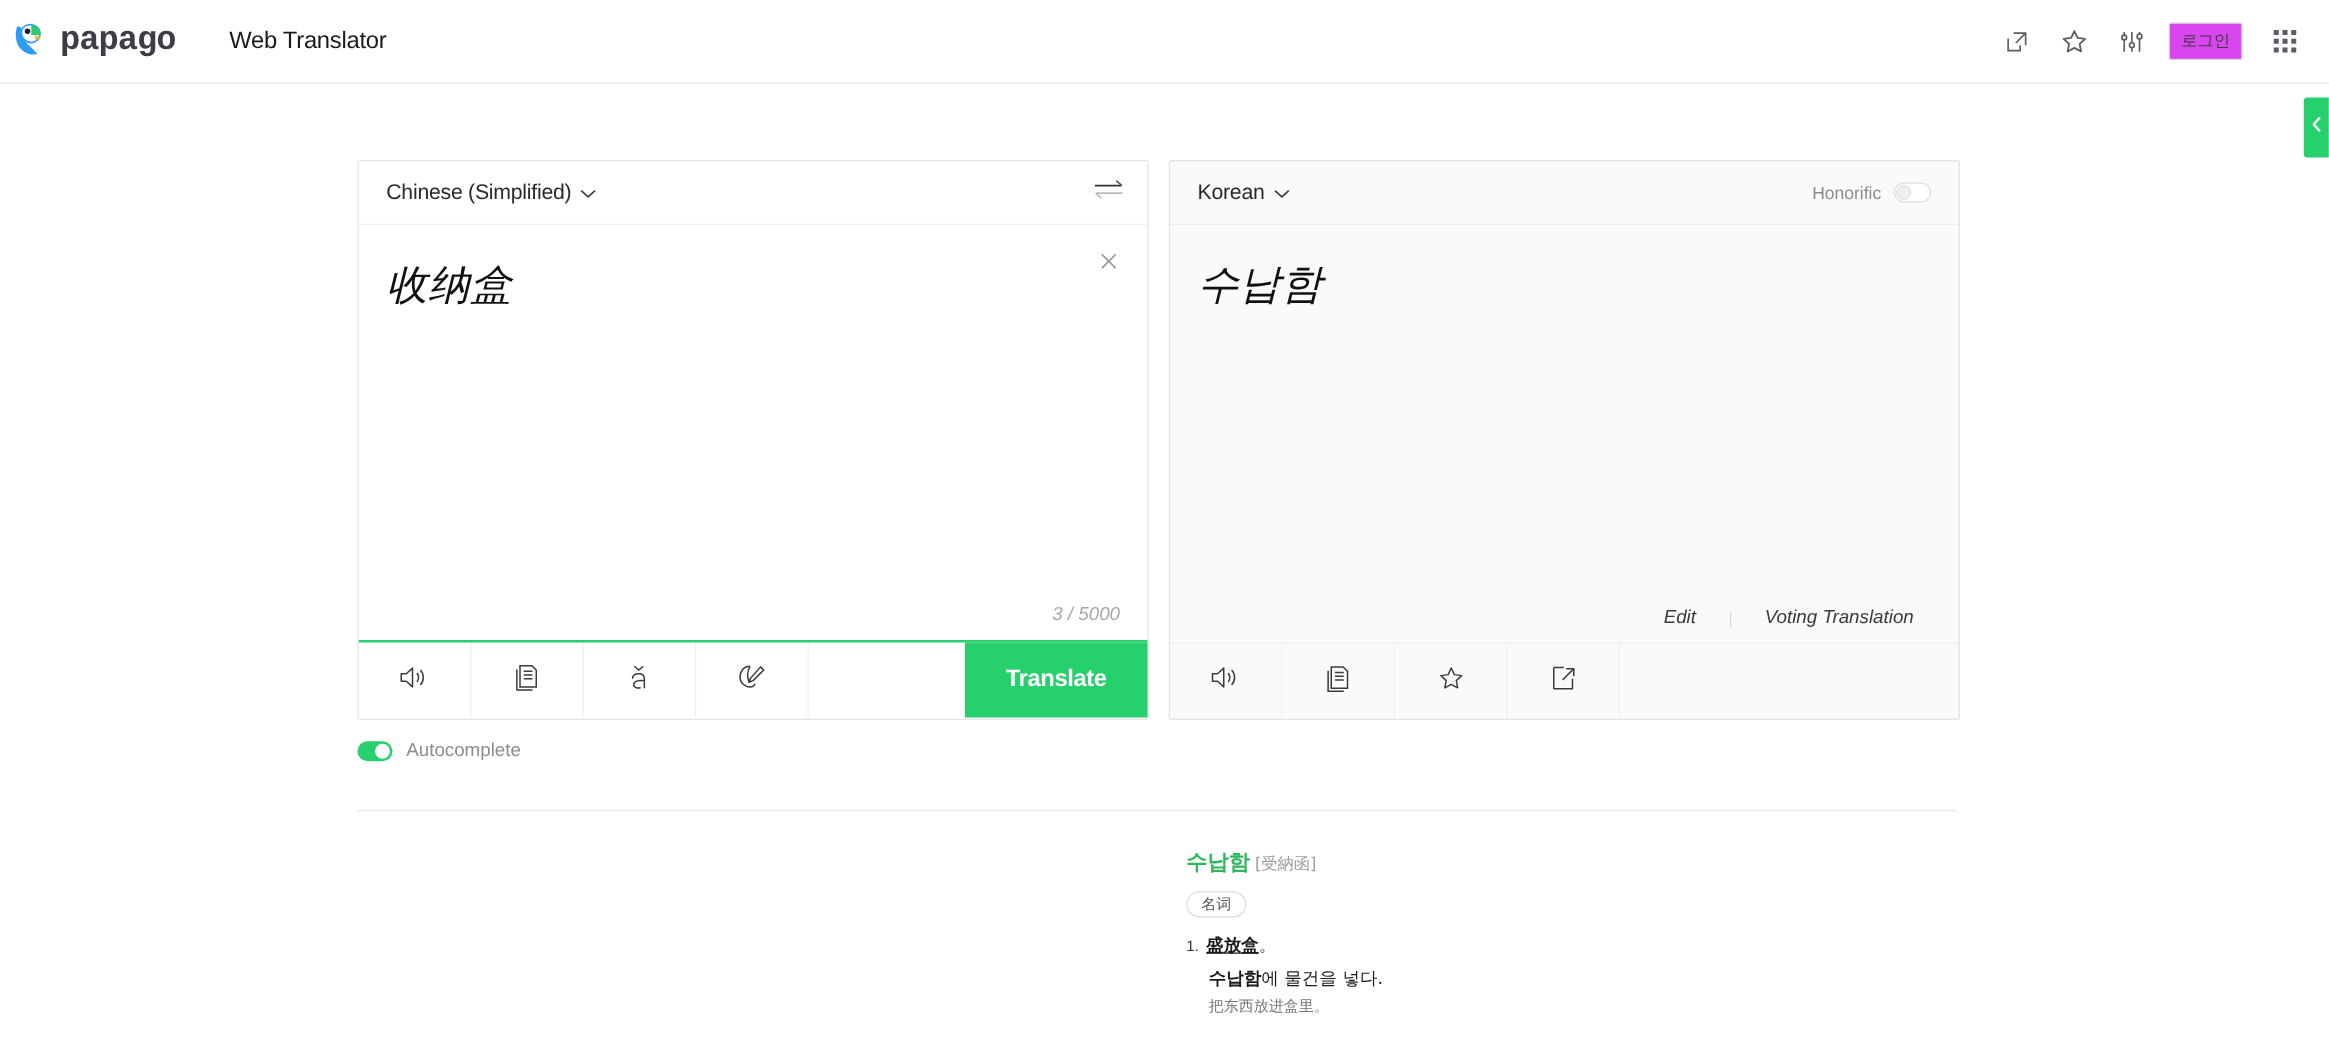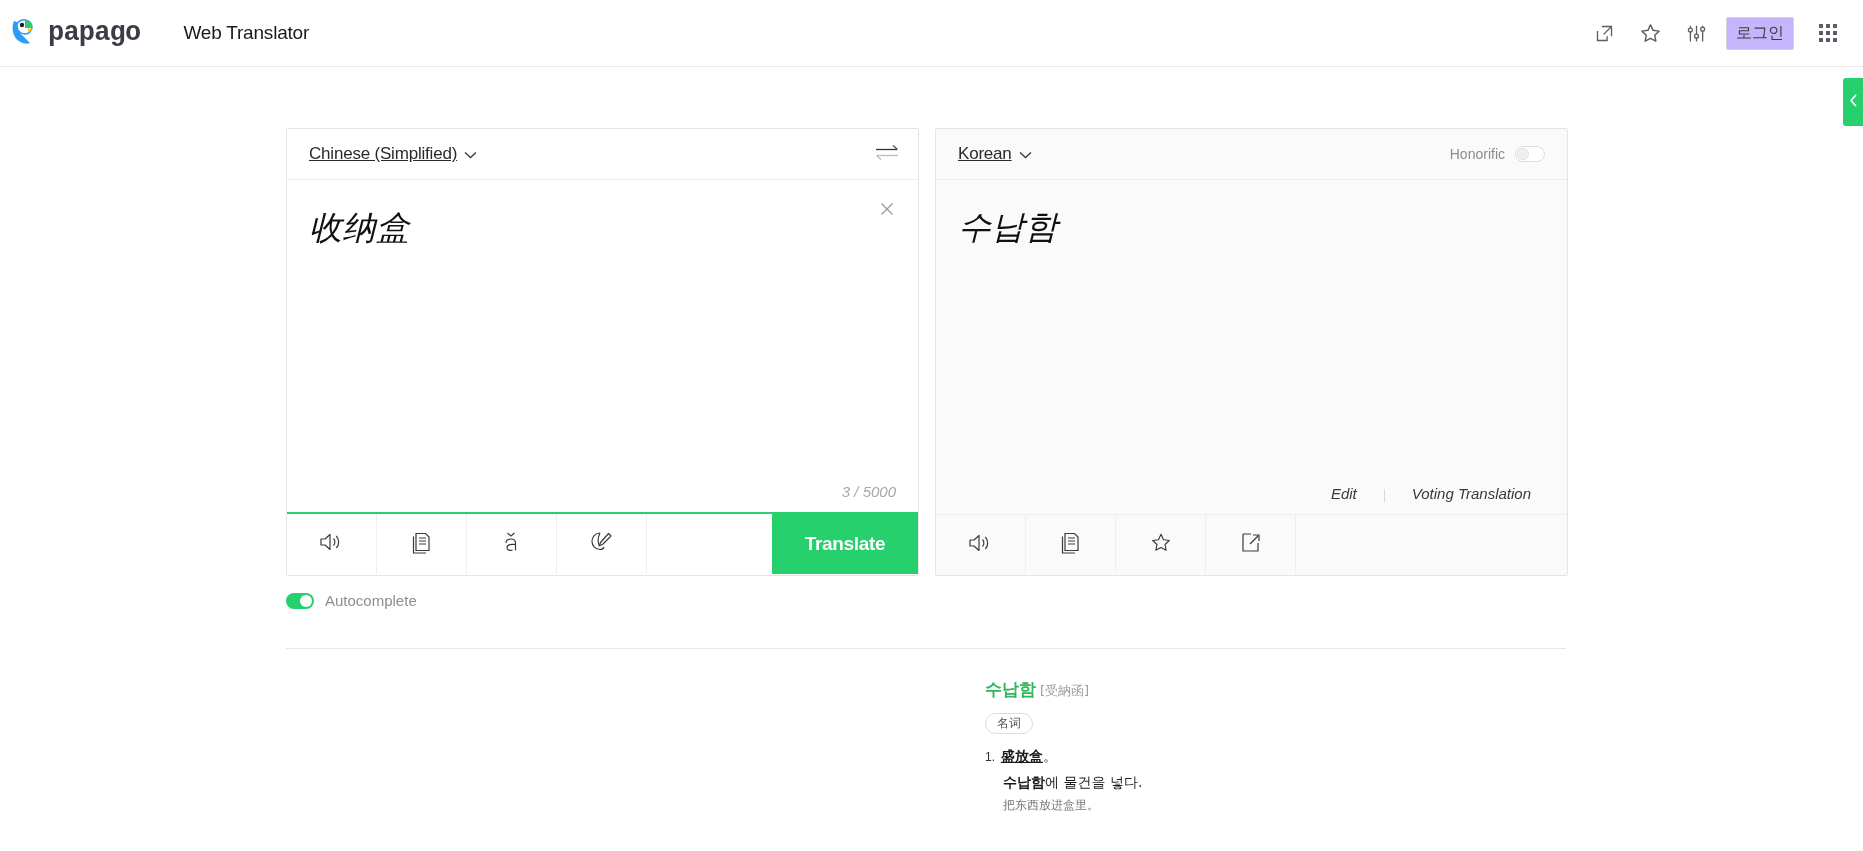--- a/index.html
+++ b/index.html
@@ -53,27 +53,27 @@
     padding-right: 12px;
   }
   .hicon {
     width: 46px; height: 46px;
     display: flex; align-items: center; justify-content: center;
     cursor: pointer;
   }
   .login-btn {
     border: 1px solid #d4d4d4;
     border-radius: 2px;
-    font-size: 16px;
+    font-size: 13px;
     color: #3c3c3c;
     padding: 5px 9px;
     margin: 0 11px 0 7px;
     cursor: pointer;
     white-space: nowrap;
-    background: #c4b5fd;
+    background: #d946ef;
   }
   .grid-icon {
     display: grid;
     grid-template-columns: repeat(3, 4px);
     grid-template-rows: repeat(3, 4px);
     gap: 3px;
   }
   .grid-icon i { background: #5c5c66; display:block; width:4px; height:4px; }
 
   
@@ -116,21 +116,20 @@
     border-bottom: 1px solid #eeeeee;
     position: relative;
   }
   .lang-select {
     display: flex;
     align-items: flex-start;
     font-size: 17px;
     color: #2a2a2a;
     cursor: pointer;
     letter-spacing: -0.2px;
-    text-decoration: underline;
   }
   .chev {
     margin-left: 7px;
     display: inline-block;
   }
   .swap-btn {
     position: absolute;
     right: 16px;
     top: 50%;
     transform: translateY(-50%);
@@ -289,21 +288,20 @@
     height: 1px;
     background: #e8e8e8;
   }
 
   
   .dict {
     position: absolute;
     top: 678px;
     left: 949px;
     width: 700px;
-    margin-left: 36px;
   }
   .dict-headword {
     font-size: 17px;
     font-weight: bold;
     color: #2eb85c;
     font-family: "DejaVu Sans", sans-serif;
   }
   .dict-hanja {
     font-size: 13px;
     color: #9a9a9a;

